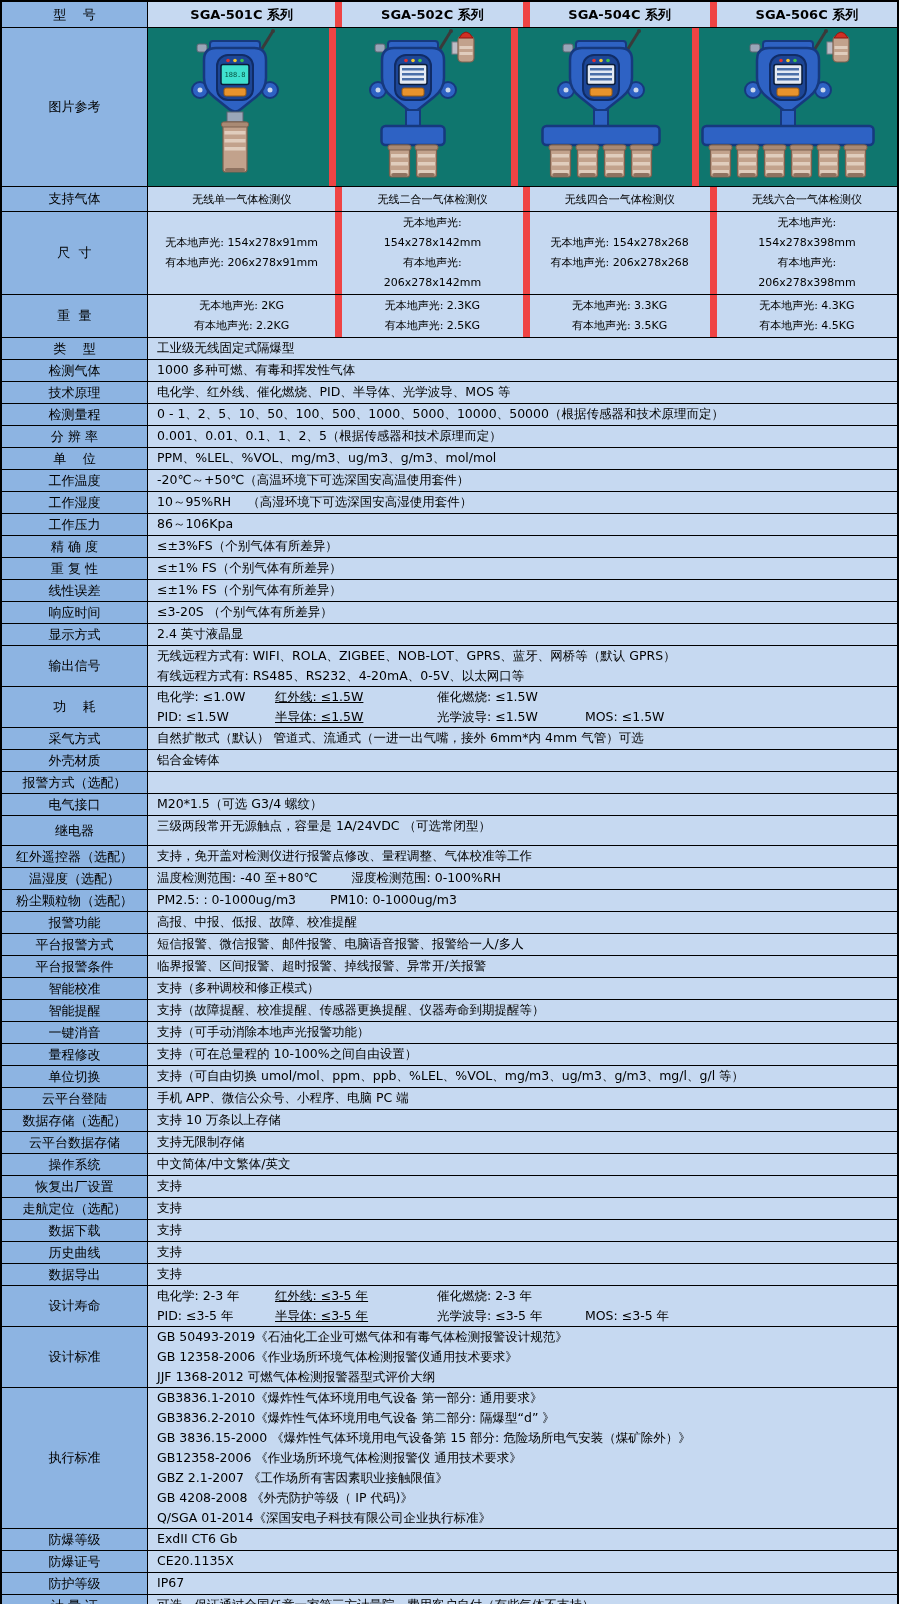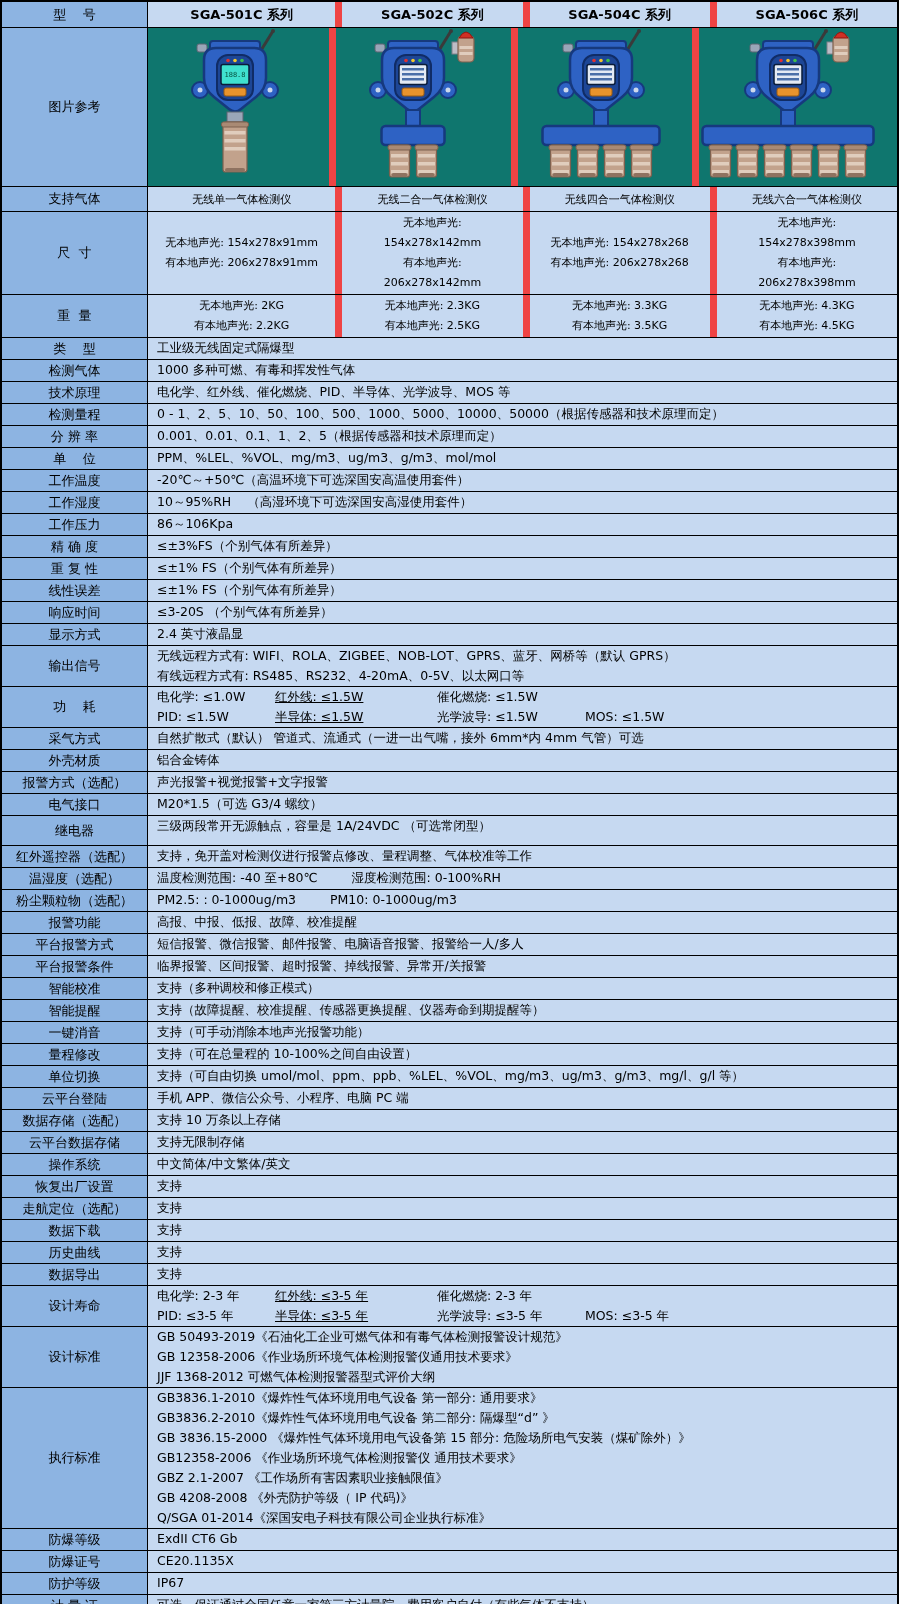--- a/index.html
+++ b/index.html
@@ -431,25 +431,20 @@
     <div class="row row-span">
       <div class="label">外壳材质</div>
       <div class="vals">
         <div class="line">
           <span class="seg">铝合金铸体</span>
         </div>
       </div>
     </div>
     <div class="row row-span">
       <div class="label">报警方式（选配）</div>
-      <div class="vals">
-        <div class="line">
-          <span class="seg">声光报警+视觉报警+文字报警</span>
-        </div>
-      </div>
     </div>
     <div class="row row-span">
       <div class="label">电气接口</div>
       <div class="vals">
         <div class="line">
           <span class="seg">M20*1.5（可选 G3/4 螺纹）</span>
         </div>
       </div>
     </div>
     <div class="row row-span row-relay">

